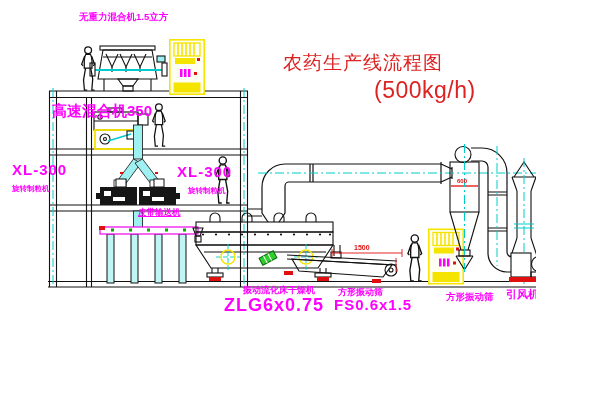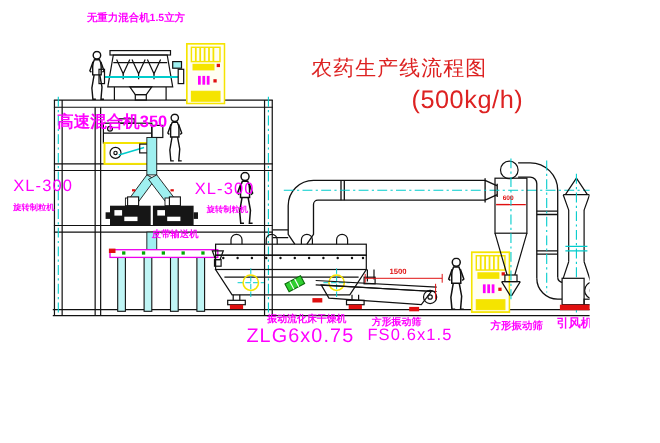--- a/index.html
+++ b/index.html
@@ -2,21 +2,21 @@
 <html><head>
 <meta charset="utf-8">
 <style>
   html,body{margin:0;padding:0;background:#fff;}
   #stage{position:relative;width:536px;height:403px;background:#ffffff;overflow:hidden;
          font-family:"Liberation Sans",sans-serif;}
   #draw{position:absolute;left:0;top:0;}
   .lbl{position:absolute;color:#ff00ff;line-height:1;white-space:nowrap;
        font-family:"Liberation Sans",sans-serif;}
   .lbl.small{font-weight:bold;}
-  .lbl.model{font-weight:normal;letter-spacing:1px;}
+  .lbl.model{font-weight:bold;letter-spacing:1px;}
   .red{color:#dd2222;}
   .dim{color:#e01010;font-weight:bold;}
   .title-zh{font-size:19px;letter-spacing:1px;font-weight:400;}
   .title-cap{font-size:23px;font-weight:400;letter-spacing:0.5px;margin-top:34px;}
 </style>
 </head>
 <body>
 
 <div id="stage">
 
@@ -247,21 +247,21 @@
 <div class="lbl small" style="left:79px;top:12px;font-size:9.5px;">无重力混合机1.5立方</div>
 
 <div class="lbl small" style="left:52px;top:103px;font-size:15px;">高速混合机350</div>
 
 <div class="lbl model" style="left:12px;top:162px;font-size:15px;">XL-300</div>
 <div class="lbl small" style="left:12px;top:185px;font-size:7.5px;">旋转制粒机</div>
 
 <div class="lbl model" style="left:177px;top:164px;font-size:15px;">XL-300</div>
 <div class="lbl small" style="left:188px;top:187px;font-size:7.5px;">旋转制粒机</div>
 
-<div class="lbl small" style="left:138px;top:208px;font-size:8.5px;">皮带输送机</div>
+<div class="lbl small" style="left:138px;top:208px;font-size:8.5px;text-decoration:underline;">皮带输送机</div>
 
 <div class="lbl small" style="left:243px;top:286px;font-size:9px;">振动流化床干燥机</div>
 <div class="lbl model" style="left:224px;top:296px;font-size:18px;">ZLG6x0.75</div>
 
 <div class="lbl small" style="left:338px;top:288px;font-size:9px;">方形振动筛</div>
 <div class="lbl model" style="left:334px;top:297px;font-size:15px;">FS0.6x1.5</div>
 
 <div class="lbl small" style="left:446px;top:292px;font-size:9.5px;">方形振动筛</div>
 
 <div class="lbl small" style="left:506px;top:289px;font-size:11px;text-align:center;">引风机</div>

